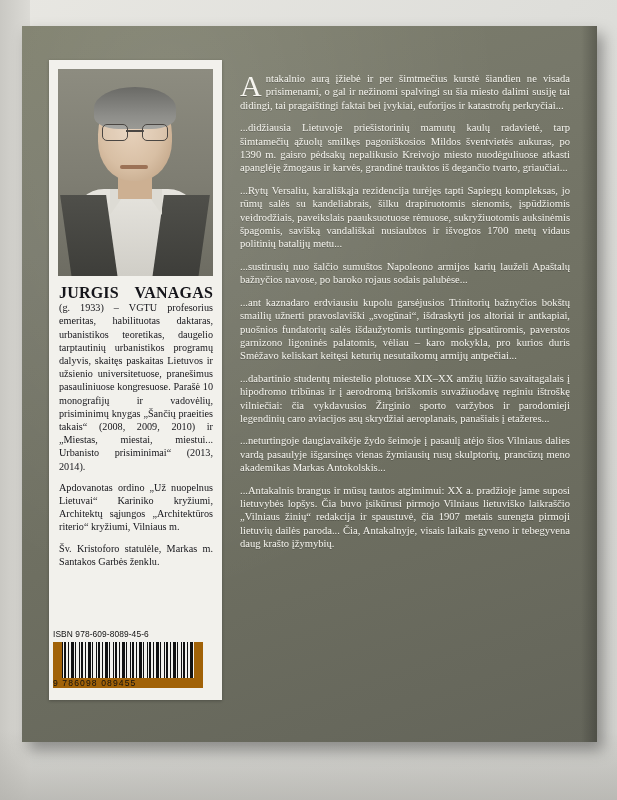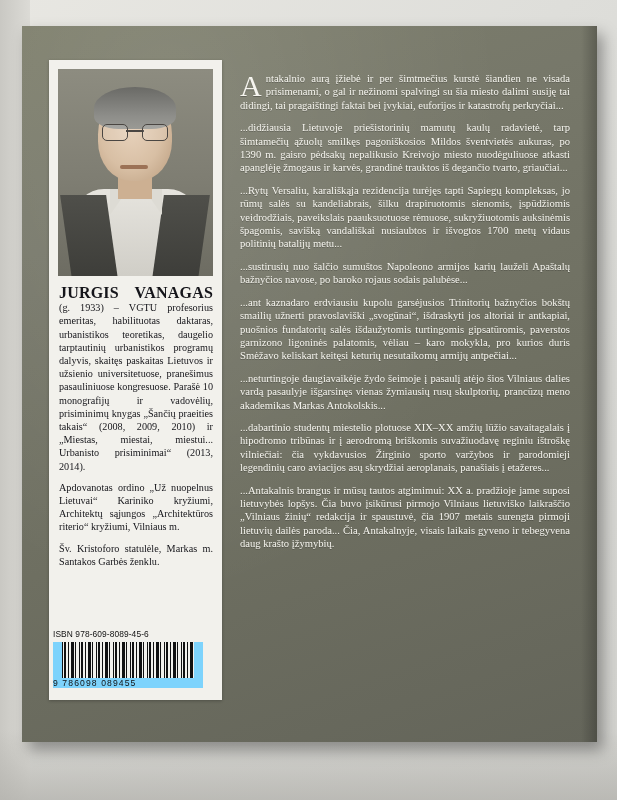--- a/index.html
+++ b/index.html
@@ -191,21 +191,21 @@
     font-family: "Liberation Sans", sans-serif;
     font-size: 8.4px;
     color: #111;
     letter-spacing: 0.1px;
     margin-bottom: 3px;
   }
   #barcode {
     position: relative;
     width: 150px;
     height: 46px;
-    background: #7dd3fc;
+    background: #a16207;
   }
   #barcode .bars {
     position: absolute;
     left: 9px; top: 0;
     width: 132px; height: 36px;
     background-image: repeating-linear-gradient(90deg,
       #111 0px, #111 1px, #f2f1ec 1px, #f2f1ec 2px,
       #111 2px, #111 4px, #f2f1ec 4px, #f2f1ec 6px,
       #111 6px, #111 7px, #f2f1ec 7px, #f2f1ec 9px,
       #111 9px, #111 12px, #f2f1ec 12px, #f2f1ec 13px,
@@ -288,19 +288,19 @@
       </div>
 
     </div>
 
     <div id="blurb">
       <p class="first"><span class="dropcap">A</span><span>ntakalnio aurą įžiebė ir per šimtmečius kurstė šiandien ne visada prisimenami, o gal ir nežinomi spalvingi su šia miesto dalimi susiję tai didingi, tai pragaištingi faktai bei įvykiai, euforijos ir katastrofų perkryčiai...</span></p>
       <p>...didžiausia Lietuvoje priešistorinių mamutų kaulų radavietė, tarp šimtamečių ąžuolų smilkęs pagoniškosios Mildos šventvietės aukuras, po 1390 m. gaisro pėdsakų nepalikusio Kreivojo miesto nuodėguliuose atkasti apanglėję žmogaus ir karvės, grandinė trauktos iš degančio tvarto, griaučiai...</p>
       <p>...Rytų Versaliu, karališkąja rezidencija turėjęs tapti Sapiegų kompleksas, jo rūmų salės su kandeliabrais, šilku drapiruotomis sienomis, įspūdžiomis veidrodžiais, paveikslais paauksuotuose rėmuose, sukryžiuotomis auksinėmis špagomis, savišką vandališkai nusiaubtos ir išvogtos 1700 metų vidaus politinių batalijų metu...</p>
       <p>...sustirusių nuo šalčio sumuštos Napoleono armijos karių lauželi Apaštalų bažnyčios navose, po baroko rojaus sodais palubėse...</p>
       <p>...ant kaznadaro erdviausiu kupolu garsėjusios Trinitorių bažnyčios bokštų smailių užnerti pravoslaviški „svogūnai“, išdraskyti jos altoriai ir antkapiai, puošnios fundatorių salės išdaužytomis turtingomis gipsatūromis, paverstos garnizono ligoninės palatomis, vėliau – karo mokykla, pro kurios duris Smėžavo keliskart keitęsi keturių nesutaikomų armijų antpečiai...</p>
+      <p>...dabartinio studentų miestelio plotuose XIX–XX amžių lūžio savaitagalais į hipodromo tribūnas ir į aerodromą briškomis suvažiuodavę reginiu ištroškę vilniečiai: čia vykdavusios Žirginio sporto varžybos ir parodomieji legendinių caro aviacijos asų skrydžiai aeroplanais, panašiais į etažeres...</p>
       <p>...neturtingoje daugiavaikėje žydo šeimoje į pasaulį atėjo šios Vilniaus dalies vardą pasaulyje išgarsinęs vienas žymiausių rusų skulptorių, prancūzų meno akademikas Markas Antokolskis...</p>
-      <p>...dabartinio studentų miestelio plotuose XIX–XX amžių lūžio savaitagalais į hipodromo tribūnas ir į aerodromą briškomis suvažiuodavę reginiu ištroškę vilniečiai: čia vykdavusios Žirginio sporto varžybos ir parodomieji legendinių caro aviacijos asų skrydžiai aeroplanais, panašiais į etažeres...</p>
       <p>...Antakalnis brangus ir mūsų tautos atgimimui: XX a. pradžioje jame suposi lietuvybės lopšys. Čia buvo įsikūrusi pirmojo Vilniaus lietuviško laikraščio „Vilniaus žinių“ redakcija ir spaustuvė, čia 1907 metais surengta pirmoji lietuvių dailės paroda... Čia, Antakalnyje, visais laikais gyveno ir tebegyvena daug krašto įžymybių.</p>
     </div>
 
   </div>
 </div>
 
 </body></html>

